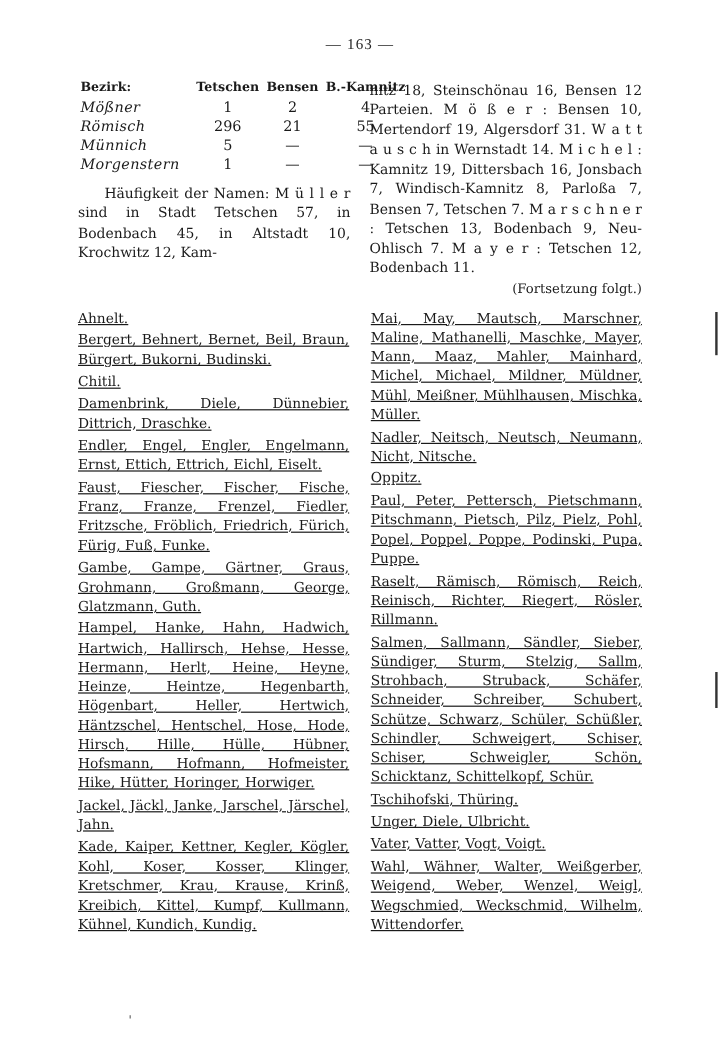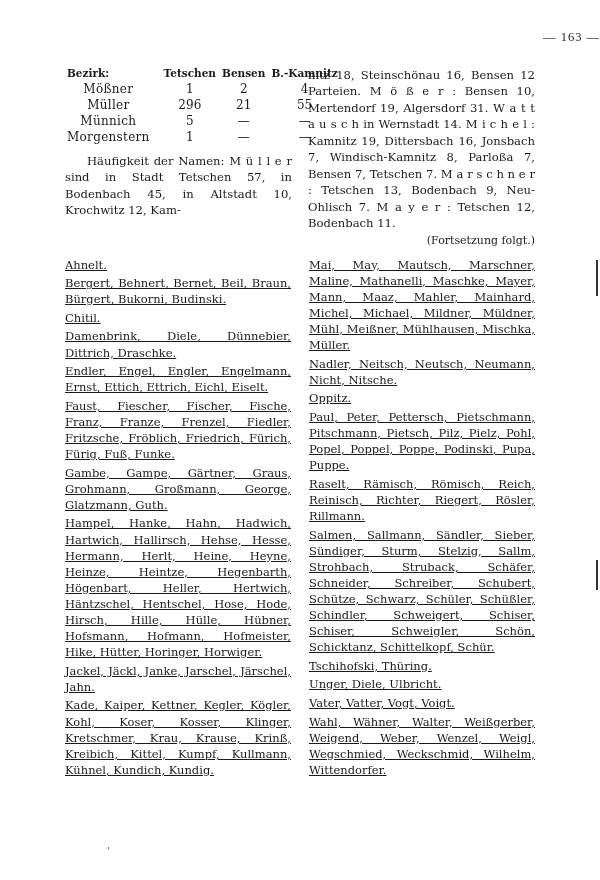--- a/index.html
+++ b/index.html
@@ -16,21 +16,21 @@
     overflow: hidden;
   }
   .page {
     position: absolute;
     left: 0; top: 0;
     width: 600px;
     height: 880px;
     padding: 0;
   }
   .page-number {
-    text-align: right;
+    text-align: center;
     font-family: "Liberation Serif", serif;
     font-size: 12.5px;
     letter-spacing: 1px;
     margin-top: 30px;
     color: #222;
   }
   .content {
     margin: 0 auto;
     width: 470px;
     position: relative;
@@ -64,23 +64,24 @@
     text-align: left;
     padding-right: 12px;
   }
   table.stat td {
     padding: 1px 6px 1px 0;
     text-align: center;
     font-size: 12px;
     white-space: nowrap;
   }
   table.stat td.name {
-    text-align: center;
+    text-align: left;
     letter-spacing: .3px;
     padding-right: 14px;
+    font-style: italic;
   }
   .para {
     font-size: 11.6px;
     line-height: 1.42;
     text-align: justify;
     margin: 0;
     hyphens: auto;
   }
   .para.indent {
     text-indent: 22px;
@@ -161,21 +162,21 @@
             </tr>
           </thead>
           <tbody>
             <tr>
               <td class="name">Mößner</td>
               <td>1</td>
               <td>2</td>
               <td>4</td>
             </tr>
             <tr>
-              <td class="name">Müller</td>
+              <td class="name">Römisch</td>
               <td>296</td>
               <td>21</td>
               <td>55</td>
             </tr>
             <tr>
               <td class="name">Münnich</td>
               <td>5</td>
               <td>—</td>
               <td>—</td>
             </tr>

